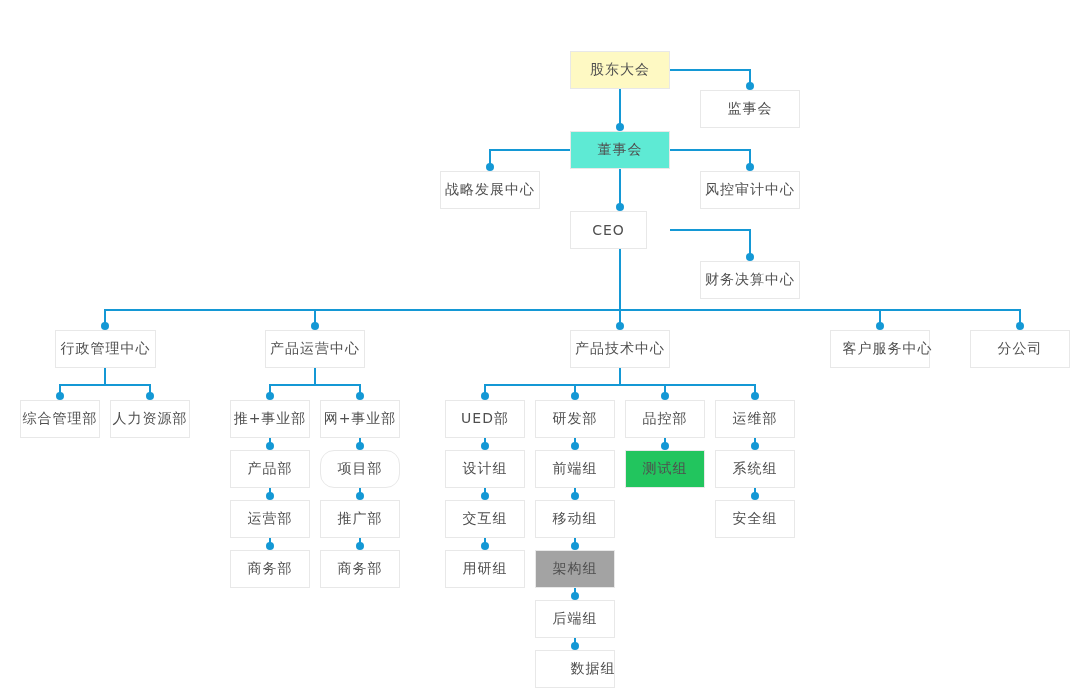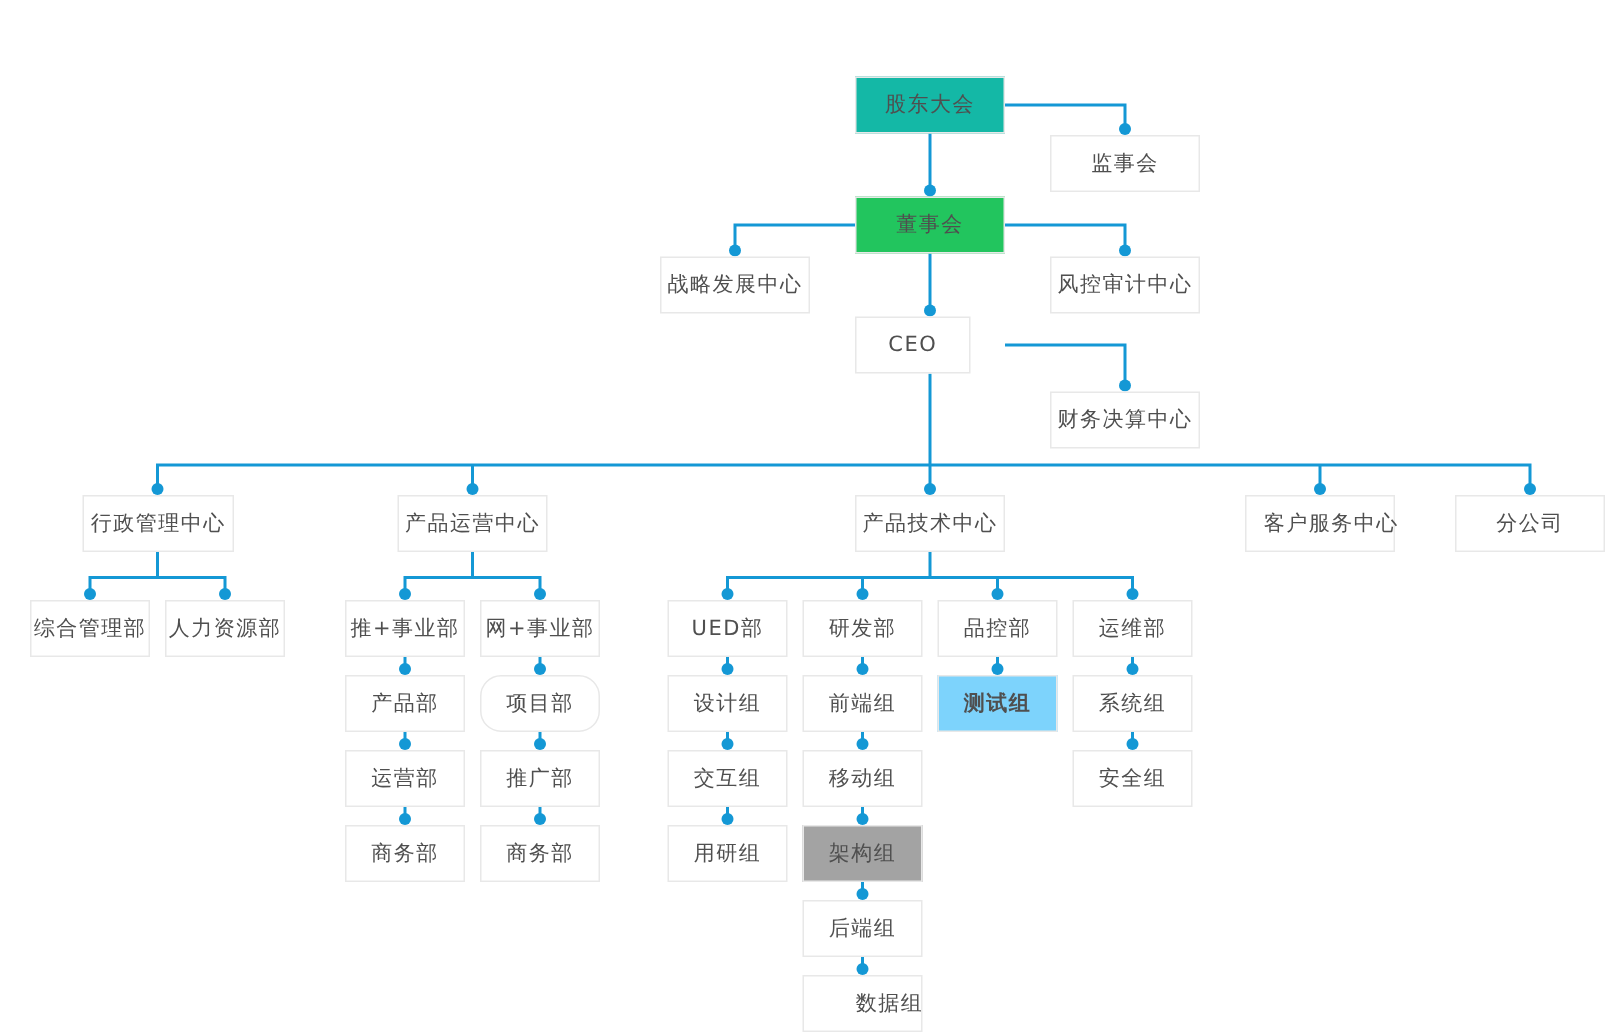--- a/index.html
+++ b/index.html
@@ -110,23 +110,23 @@
       <circle cx="575" cy="446" r="4" fill="#1498d5"></circle>
       <circle cx="575" cy="496" r="4" fill="#1498d5"></circle>
       <circle cx="575" cy="546" r="4" fill="#1498d5"></circle>
       <circle cx="575" cy="596" r="4" fill="#1498d5"></circle>
       <circle cx="575" cy="646" r="4" fill="#1498d5"></circle>
       <circle cx="665" cy="446" r="4" fill="#1498d5"></circle>
       <circle cx="755" cy="446" r="4" fill="#1498d5"></circle>
       <circle cx="755" cy="496" r="4" fill="#1498d5"></circle>
     </svg>
   <div class="nodes-layer">
-      <div class="org-node" style="left: 570px; top: 51px; width: 100px; height: 38px; background: #14b8a6; border-color: rgb(232, 232, 232); color: rgb(79, 79, 79);">股东大会</div>
+      <div class="org-node" style="left: 570px; top: 51px; width: 100px; height: 38px; background: #fef9c3; border-color: rgb(232, 232, 232); color: rgb(79, 79, 79);">股东大会</div>
       <div class="org-node" style="left: 700px; top: 90px; width: 100px; height: 38px; background: rgb(255, 255, 255); border-color: rgb(232, 232, 232); color: rgb(79, 79, 79);">监事会</div>
-      <div class="org-node" style="left: 570px; top: 131px; width: 100px; height: 38px; background: #22c55e; border-color: rgb(232, 232, 232); color: rgb(79, 79, 79);">董事会</div>
+      <div class="org-node" style="left: 570px; top: 131px; width: 100px; height: 38px; background: #5eead4; border-color: rgb(232, 232, 232); color: rgb(79, 79, 79);">董事会</div>
       <div class="org-node" style="left: 440px; top: 171px; width: 100px; height: 38px; background: rgb(255, 255, 255); border-color: rgb(232, 232, 232); color: rgb(79, 79, 79);">战略发展中心</div>
       <div class="org-node" style="left: 700px; top: 171px; width: 100px; height: 38px; background: rgb(255, 255, 255); border-color: rgb(232, 232, 232); color: rgb(79, 79, 79);">风控审计中心</div>
       <div class="org-node" style="left: 570px; top: 211px; width: 77px; height: 38px; background: rgb(255, 255, 255); border-color: rgb(232, 232, 232); color: rgb(79, 79, 79);">CEO</div>
       <div class="org-node" style="left: 700px; top: 261px; width: 100px; height: 38px; background: rgb(255, 255, 255); border-color: rgb(232, 232, 232); color: rgb(79, 79, 79);">财务决算中心</div>
       <div class="org-node" style="left: 55px; top: 330px; width: 101px; height: 38px; background: rgb(255, 255, 255); border-color: rgb(232, 232, 232); color: rgb(79, 79, 79);">行政管理中心</div>
       <div class="org-node" style="left: 265px; top: 330px; width: 100px; height: 38px; background: rgb(255, 255, 255); border-color: rgb(232, 232, 232); color: rgb(79, 79, 79);">产品运营中心</div>
       <div class="org-node" style="left: 570px; top: 330px; width: 100px; height: 38px; background: rgb(255, 255, 255); border-color: rgb(232, 232, 232); color: rgb(79, 79, 79);">产品技术中心</div>
       <div class="org-node" style="left: 830px; top: 330px; width: 100px; height: 38px; background: rgb(255, 255, 255); border-color: rgb(232, 232, 232); color: rgb(79, 79, 79); padding-left: 15px;">客户服务中心</div>
       <div class="org-node" style="left: 970px; top: 330px; width: 100px; height: 38px; background: rgb(255, 255, 255); border-color: rgb(232, 232, 232); color: rgb(79, 79, 79);">分公司</div>
       <div class="org-node" style="left: 20px; top: 400px; width: 80px; height: 38px; background: rgb(255, 255, 255); border-color: rgb(232, 232, 232); color: rgb(79, 79, 79);">综合管理部</div>
@@ -138,21 +138,21 @@
       <div class="org-node" style="left: 230px; top: 500px; width: 80px; height: 38px; background: rgb(255, 255, 255); border-color: rgb(232, 232, 232); color: rgb(79, 79, 79);">运营部</div>
       <div class="org-node" style="left: 320px; top: 500px; width: 80px; height: 38px; background: rgb(255, 255, 255); border-color: rgb(232, 232, 232); color: rgb(79, 79, 79);">推广部</div>
       <div class="org-node" style="left: 230px; top: 550px; width: 80px; height: 38px; background: rgb(255, 255, 255); border-color: rgb(232, 232, 232); color: rgb(79, 79, 79);">商务部</div>
       <div class="org-node" style="left: 320px; top: 550px; width: 80px; height: 38px; background: rgb(255, 255, 255); border-color: rgb(232, 232, 232); color: rgb(79, 79, 79);">商务部</div>
       <div class="org-node" style="left: 445px; top: 400px; width: 80px; height: 38px; background: rgb(255, 255, 255); border-color: rgb(232, 232, 232); color: rgb(79, 79, 79);">UED部</div>
       <div class="org-node" style="left: 535px; top: 400px; width: 80px; height: 38px; background: rgb(255, 255, 255); border-color: rgb(232, 232, 232); color: rgb(79, 79, 79);">研发部</div>
       <div class="org-node" style="left: 625px; top: 400px; width: 80px; height: 38px; background: rgb(255, 255, 255); border-color: rgb(232, 232, 232); color: rgb(79, 79, 79);">品控部</div>
       <div class="org-node" style="left: 715px; top: 400px; width: 80px; height: 38px; background: rgb(255, 255, 255); border-color: rgb(232, 232, 232); color: rgb(79, 79, 79);">运维部</div>
       <div class="org-node" style="left: 445px; top: 450px; width: 80px; height: 38px; background: rgb(255, 255, 255); border-color: rgb(232, 232, 232); color: rgb(79, 79, 79);">设计组</div>
       <div class="org-node" style="left: 535px; top: 450px; width: 80px; height: 38px; background: rgb(255, 255, 255); border-color: rgb(232, 232, 232); color: rgb(79, 79, 79);">前端组</div>
-      <div class="org-node" style="left: 625px; top: 450px; width: 80px; height: 38px; background: #7dd3fc; border-color: rgb(232, 232, 232); color: rgb(79, 79, 79); font-weight: bold;">测试组</div>
+      <div class="org-node" style="left: 625px; top: 450px; width: 80px; height: 38px; background: #22c55e; border-color: rgb(232, 232, 232); color: rgb(79, 79, 79);">测试组</div>
       <div class="org-node" style="left: 715px; top: 450px; width: 80px; height: 38px; background: rgb(255, 255, 255); border-color: rgb(232, 232, 232); color: rgb(79, 79, 79);">系统组</div>
       <div class="org-node" style="left: 445px; top: 500px; width: 80px; height: 38px; background: rgb(255, 255, 255); border-color: rgb(232, 232, 232); color: rgb(79, 79, 79);">交互组</div>
       <div class="org-node" style="left: 535px; top: 500px; width: 80px; height: 38px; background: rgb(255, 255, 255); border-color: rgb(232, 232, 232); color: rgb(79, 79, 79);">移动组</div>
       <div class="org-node" style="left: 715px; top: 500px; width: 80px; height: 38px; background: rgb(255, 255, 255); border-color: rgb(232, 232, 232); color: rgb(79, 79, 79);">安全组</div>
       <div class="org-node" style="left: 445px; top: 550px; width: 80px; height: 38px; background: rgb(255, 255, 255); border-color: rgb(232, 232, 232); color: rgb(79, 79, 79);">用研组</div>
       <div class="org-node" style="left: 535px; top: 550px; width: 80px; height: 38px; background: #a3a3a3; border-color: rgb(232, 232, 232); color: rgb(79, 79, 79);">架构组</div>
       <div class="org-node" style="left: 535px; top: 600px; width: 80px; height: 38px; background: rgb(255, 255, 255); border-color: rgb(232, 232, 232); color: rgb(79, 79, 79);">后端组</div>
       <div class="org-node" style="left: 535px; top: 650px; width: 80px; height: 38px; background: rgb(255, 255, 255); border-color: rgb(232, 232, 232); color: rgb(79, 79, 79); padding-left: 36px;">数据组</div>
     </div>
 </div>

